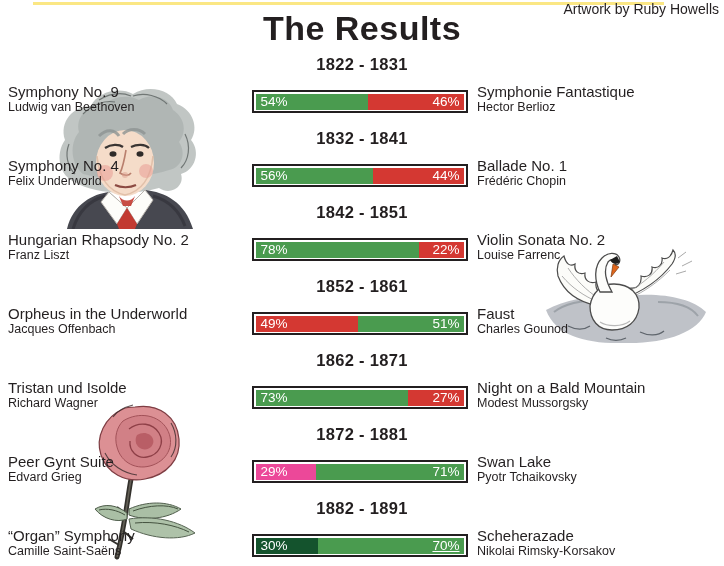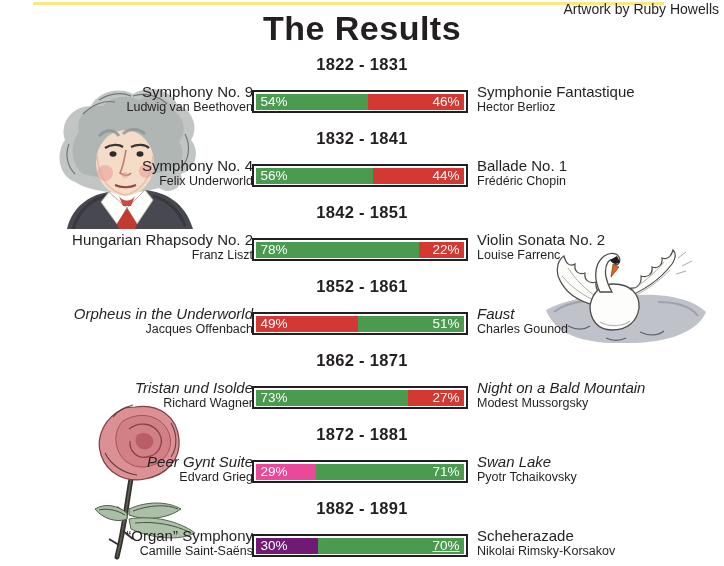--- a/index.html
+++ b/index.html
@@ -5,24 +5,24 @@
   html,body{margin:0;padding:0;background:#fff;}
   .page{position:relative;width:724px;height:566px;background:#fff;overflow:hidden;
         font-family:"Liberation Sans",sans-serif;color:#231f20;}
   .top-line{position:absolute;left:33px;top:2px;width:631px;height:3px;}
   .credit{position:absolute;top:1px;right:5px;font-size:14px;}
   .title{position:absolute;top:10px;left:0;width:100%;margin:0;text-align:center;
          font-size:34px;line-height:36px;font-weight:700;letter-spacing:.5px;}
   .decade{position:absolute;left:0;width:100%;text-align:center;
           font-size:16.5px;font-weight:700;letter-spacing:.3px;z-index:2;}
   .side{position:absolute;z-index:2;}
-  .side.left{left:8px;width:245px;text-align:right;}
+  .side.left{left:8px;width:245px;}
   .side.right{left:477px;width:247px;text-align:left;}
   .work{font-size:15px;line-height:17px;}
-  .work.italic{font-style:italic;}
+  .work.italic{}
   .composer{font-size:12.5px;line-height:14px;}
   .bar{position:absolute;left:252px;width:216px;height:23px;box-sizing:border-box;
        border:2.5px solid #231f20;background:#fff;padding:1.5px;display:flex;z-index:2;}
   .seg{box-sizing:border-box;display:flex;align-items:center;overflow:hidden;
        color:#fff;font-size:13.5px;line-height:15px;}
   .seg:first-child{justify-content:flex-start;padding-left:5px;}
   .seg:last-child{justify-content:flex-end;padding-right:5px;}
   .illus{position:absolute;z-index:1;pointer-events:none;}
 </style>
 </head>
@@ -194,21 +194,21 @@
       <div class="decade" style="top: 499px;">1882 - 1891</div>
       <div class="side left" style="top: 527px;">
         <div class="work">“Organ” Symphony</div>
         <div class="composer">Camille Saint-Saëns</div>
       </div>
       <div class="side right" style="top: 527px;">
         <div class="work">Scheherazade</div>
         <div class="composer">Nikolai Rimsky-Korsakov</div>
       </div>
       <div class="bar" style="top: 534px;">
-        <div class="seg" style="width: 30%; background: #701a75;">
+        <div class="seg" style="width: 30%; background: #14532d;">
           <span class="pct" style="color: rgb(255, 255, 255);">30%</span>
         </div>
         <div class="seg" style="width: 70%; background: rgb(74, 155, 79); text-decoration: underline;">
           <span class="pct" style="color: rgb(255, 255, 255);">70%</span>
         </div>
       </div>
     </div>
 </div>
 
 </body></html>

